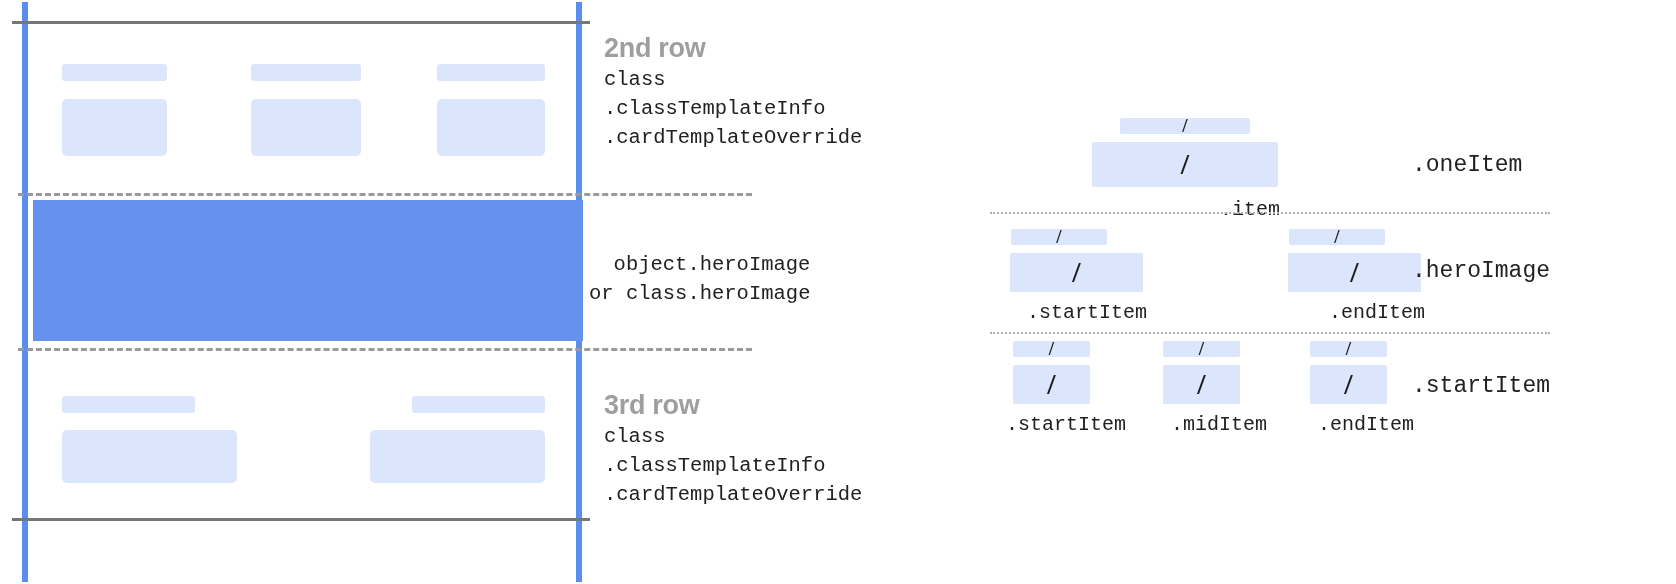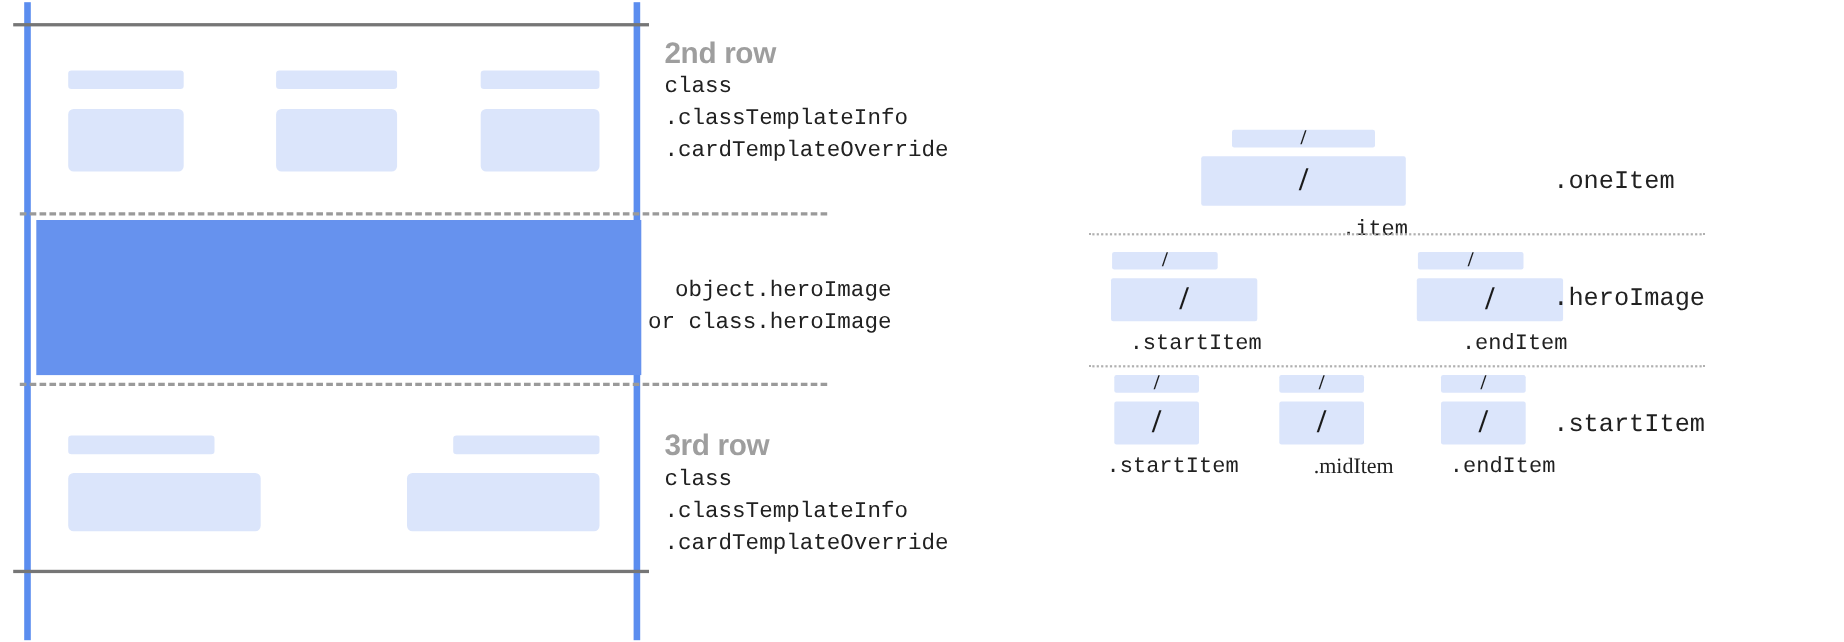--- a/index.html
+++ b/index.html
@@ -197,21 +197,21 @@
         <div class="col-label" style="left:-35px; top:72px; width:148px;">.startItem</div>
       </div>
 
       <div class="col" style="left:188px; top:341px;">
         <div class="bar small" style="width:77px;">
           <span class="slash">/</span>
         </div>
         <div class="bar big" style="width:77px; height:39px; margin-top:8px;">
           <span class="slash">/</span>
         </div>
-        <div class="col-label" style="left:-26px; top:72px; width:130px;font-family:Liberation Serif, serif;">.midItem</div>
+        <div class="col-label" style="left:-26px; top:72px; width:130px;">.midItem</div>
       </div>
 
       <div class="col" style="left:335px; top:341px;">
         <div class="bar small" style="width:77px;">
           <span class="slash">/</span>
         </div>
         <div class="bar big" style="width:77px; height:39px; margin-top:8px;">
           <span class="slash">/</span>
         </div>
         <div class="col-label" style="left:-26px; top:72px; width:130px;">.endItem</div>

